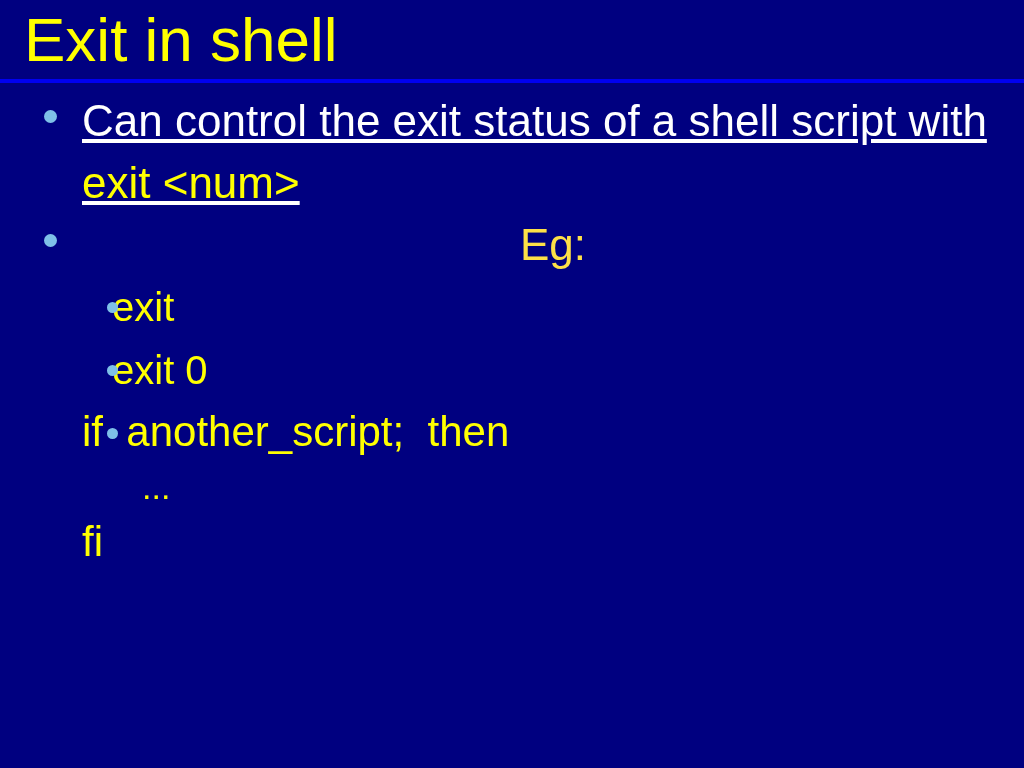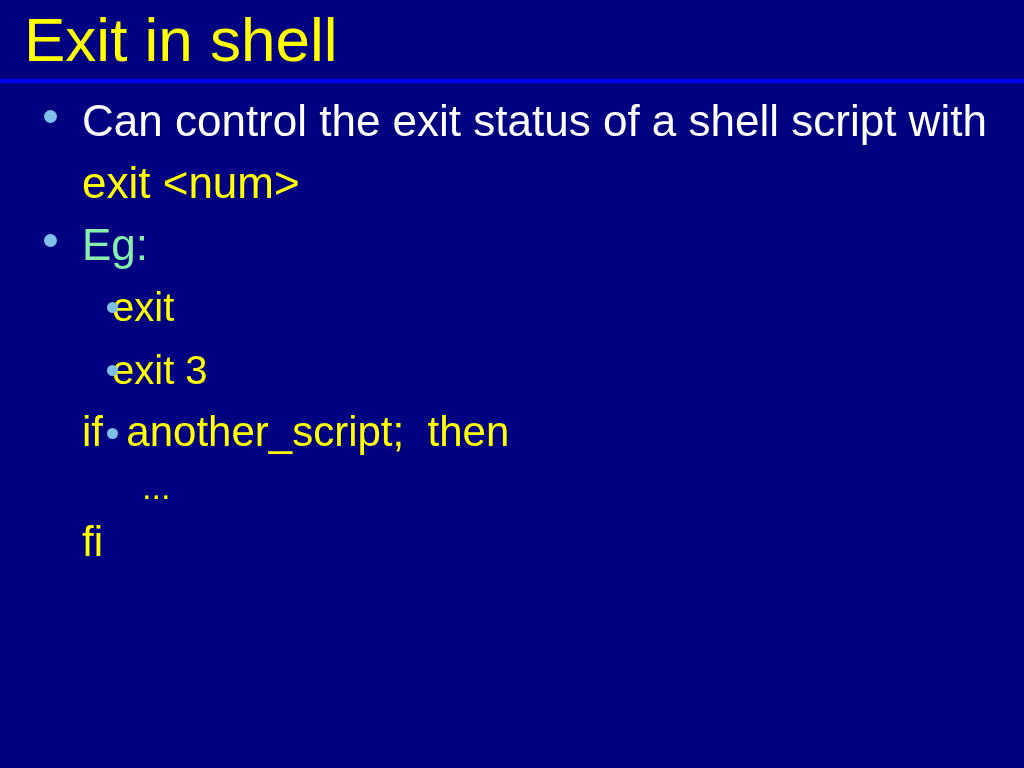--- a/index.html
+++ b/index.html
@@ -132,36 +132,36 @@
 
   <div id="title-block">
     <div id="slide-title" style="color: rgb(255, 255, 0);">Exit in shell</div>
     <div id="title-rule" style="background: rgb(0, 0, 240);"></div>
   </div>
 
   <div id="body-block">
 
     <div class="l1-item">
       <span class="l1-bullet" style="background: rgb(126, 192, 232);"></span>
-      <div class="l1-text" style="color: rgb(255, 255, 255);"><span>Can control the exit status of a shell script with </span><span class="code" style="color: rgb(255, 255, 0);">exit  &lt;num&gt;</span></div>
+      <div class="l1-text" style="color: rgb(255, 255, 255); text-decoration: underline;"><span>Can control the exit status of a shell script with </span><span class="code" style="color: rgb(255, 255, 0);">exit  &lt;num&gt;</span></div>
     </div>
 
     <div class="l1-item">
       <span class="l1-bullet" style="background: rgb(126, 192, 232);"></span>
-      <div class="l1-text" style="color: #86efac;">Eg:</div>
+      <div class="l1-text" style="color: #fde047; text-align: center;">Eg:</div>
     </div>
 
     <div class="l2-list">
       <div class="l2-item">
         <span class="l2-bullet" style="background: rgb(126, 192, 232);"></span>
         <div class="l2-text" style="color: rgb(255, 255, 0);">exit</div>
       </div>
       <div class="l2-item">
         <span class="l2-bullet" style="background: rgb(126, 192, 232);"></span>
-        <div class="l2-text" style="color: rgb(255, 255, 0);">exit 3</div>
+        <div class="l2-text" style="color: rgb(255, 255, 0);">exit 0</div>
       </div>
       <div class="l2-item">
         <span class="l2-bullet" style="background: rgb(126, 192, 232);"></span>
       </div>
     </div>
 
 
     <div class="code-block">
       <div class="code-line" style="color: rgb(255, 255, 0);">if  another_script;  then</div>
       <div class="code-line indented" style="color: rgb(255, 255, 0);">...</div>

